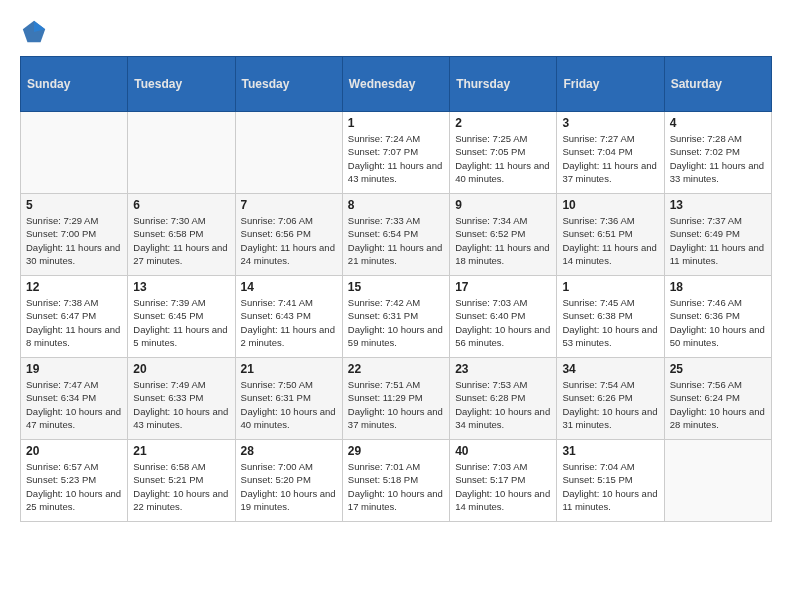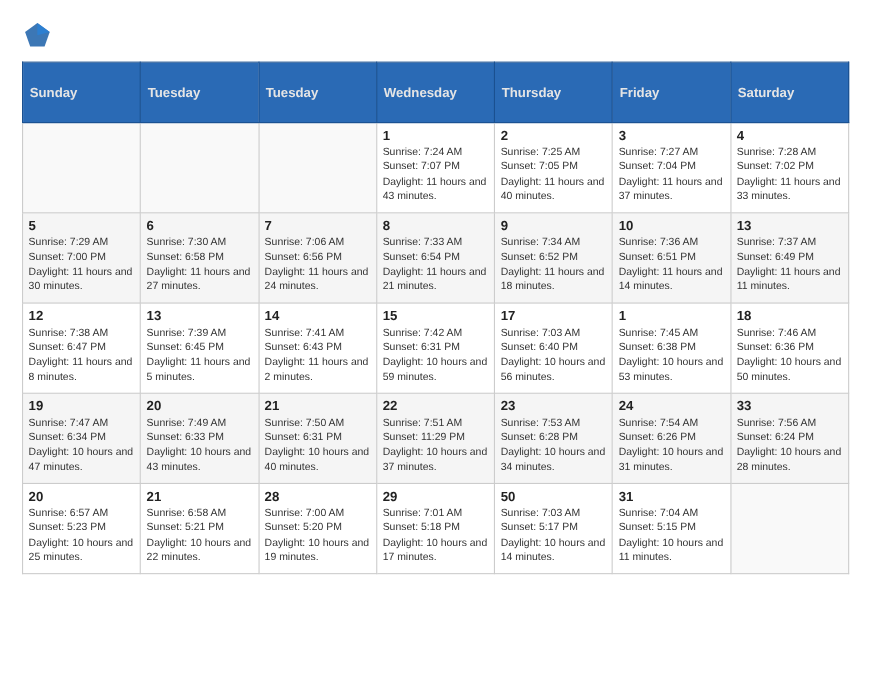--- a/index.html
+++ b/index.html
@@ -290,28 +290,28 @@
 and 37 minutes.</div>
           </td>
           <td>
             <div class="day-number">23</div>
             <div class="day-info">Sunrise: 7:53 AM
 Sunset: 6:28 PM
 Daylight: 10 hours
 and 34 minutes.</div>
           </td>
           <td>
-            <div class="day-number">24</div>
+            <div class="day-number">34</div>
             <div class="day-info">Sunrise: 7:54 AM
 Sunset: 6:26 PM
 Daylight: 10 hours
 and 31 minutes.</div>
           </td>
           <td>
-            <div class="day-number">33</div>
+            <div class="day-number">25</div>
             <div class="day-info">Sunrise: 7:56 AM
 Sunset: 6:24 PM
 Daylight: 10 hours
 and 28 minutes.</div>
           </td>
         </tr>
         <tr>
           <td>
             <div class="day-number">20</div>
             <div class="day-info">Sunrise: 6:57 AM
@@ -334,21 +334,21 @@
 and 19 minutes.</div>
           </td>
           <td>
             <div class="day-number">29</div>
             <div class="day-info">Sunrise: 7:01 AM
 Sunset: 5:18 PM
 Daylight: 10 hours
 and 17 minutes.</div>
           </td>
           <td>
-            <div class="day-number">50</div>
+            <div class="day-number">40</div>
             <div class="day-info">Sunrise: 7:03 AM
 Sunset: 5:17 PM
 Daylight: 10 hours
 and 14 minutes.</div>
           </td>
           <td>
             <div class="day-number">31</div>
             <div class="day-info">Sunrise: 7:04 AM
 Sunset: 5:15 PM
 Daylight: 10 hours

